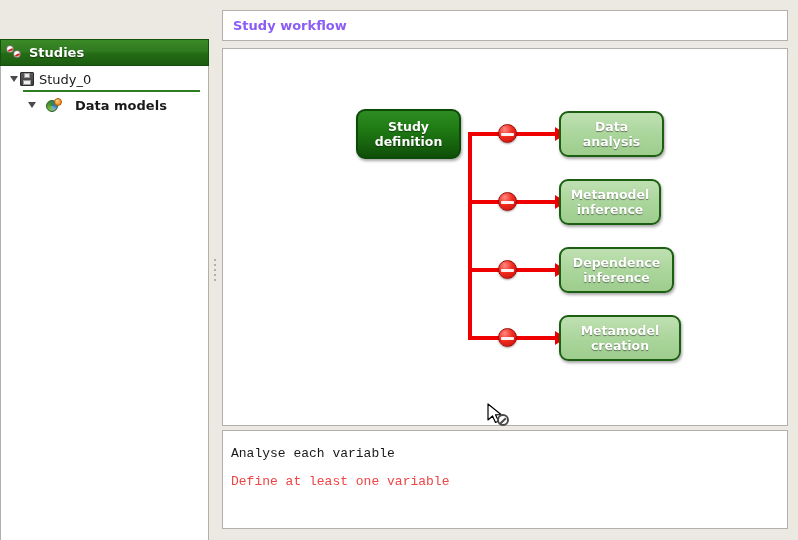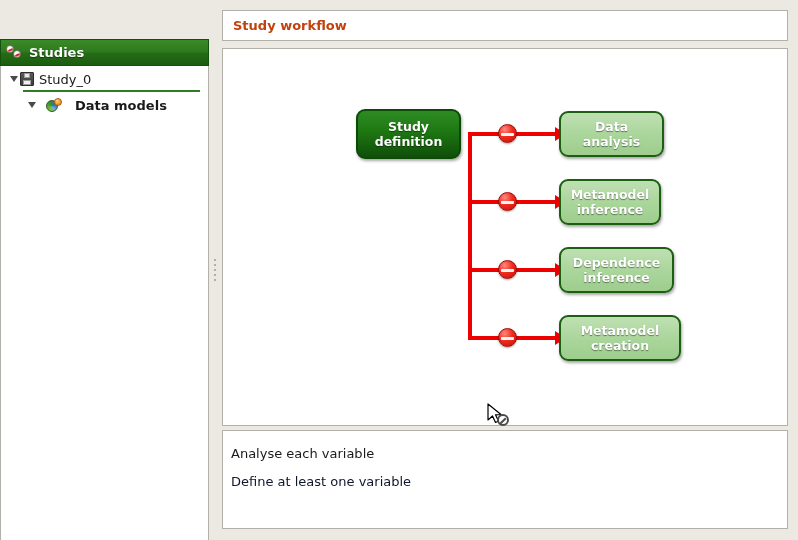--- a/index.html
+++ b/index.html
@@ -99,33 +99,34 @@
     background:#ECE9E3;display:flex;align-items:center;justify-content:center;
   }
   #splitter .grip{display:flex;flex-direction:column;gap:3px;}
   #splitter .grip i{display:block;width:2px;height:2px;background:#9d9a95;border-radius:1px;}
 
   
   #title-bar{
     position:absolute;left:222px;top:10px;width:566px;height:31px;
     background:#ffffff;border:1px solid #b3b0ab;box-sizing:border-box;
     display:flex;align-items:center;padding-left:10px;
-    font-weight:bold;font-size:13px;color:#c2410c;
+    font-weight:bold;font-size:13px;color:#8b5cf6;
   }
   #canvas{
     position:absolute;left:222px;top:48px;width:566px;height:378px;
     background:#ffffff;border:1px solid #b3b0ab;box-sizing:border-box;overflow:hidden;
   }
   #msg-panel{
     position:absolute;left:222px;top:430px;width:566px;height:99px;
     background:#ffffff;border:1px solid #b3b0ab;box-sizing:border-box;
     padding:9px 0 0 8px;
+    font-family:Liberation Mono, monospace;
   }
   .msg{font-size:13px;line-height:28px;}
-  .msg.err{color:#0f172a;}
+  .msg.err{color:#ef4444;}
 
   
   #diagram{position:absolute;left:0;top:0;width:566px;height:378px;}
   .node{
     position:absolute;border-radius:9px;box-sizing:border-box;
     display:flex;align-items:center;justify-content:center;text-align:center;
     font-weight:bold;font-size:12.5px;line-height:15px;color:#ffffff;
     text-shadow:0 1px 1px rgba(0,0,0,.45);
     box-shadow:1px 2px 3px rgba(0,0,0,.35);
   }

